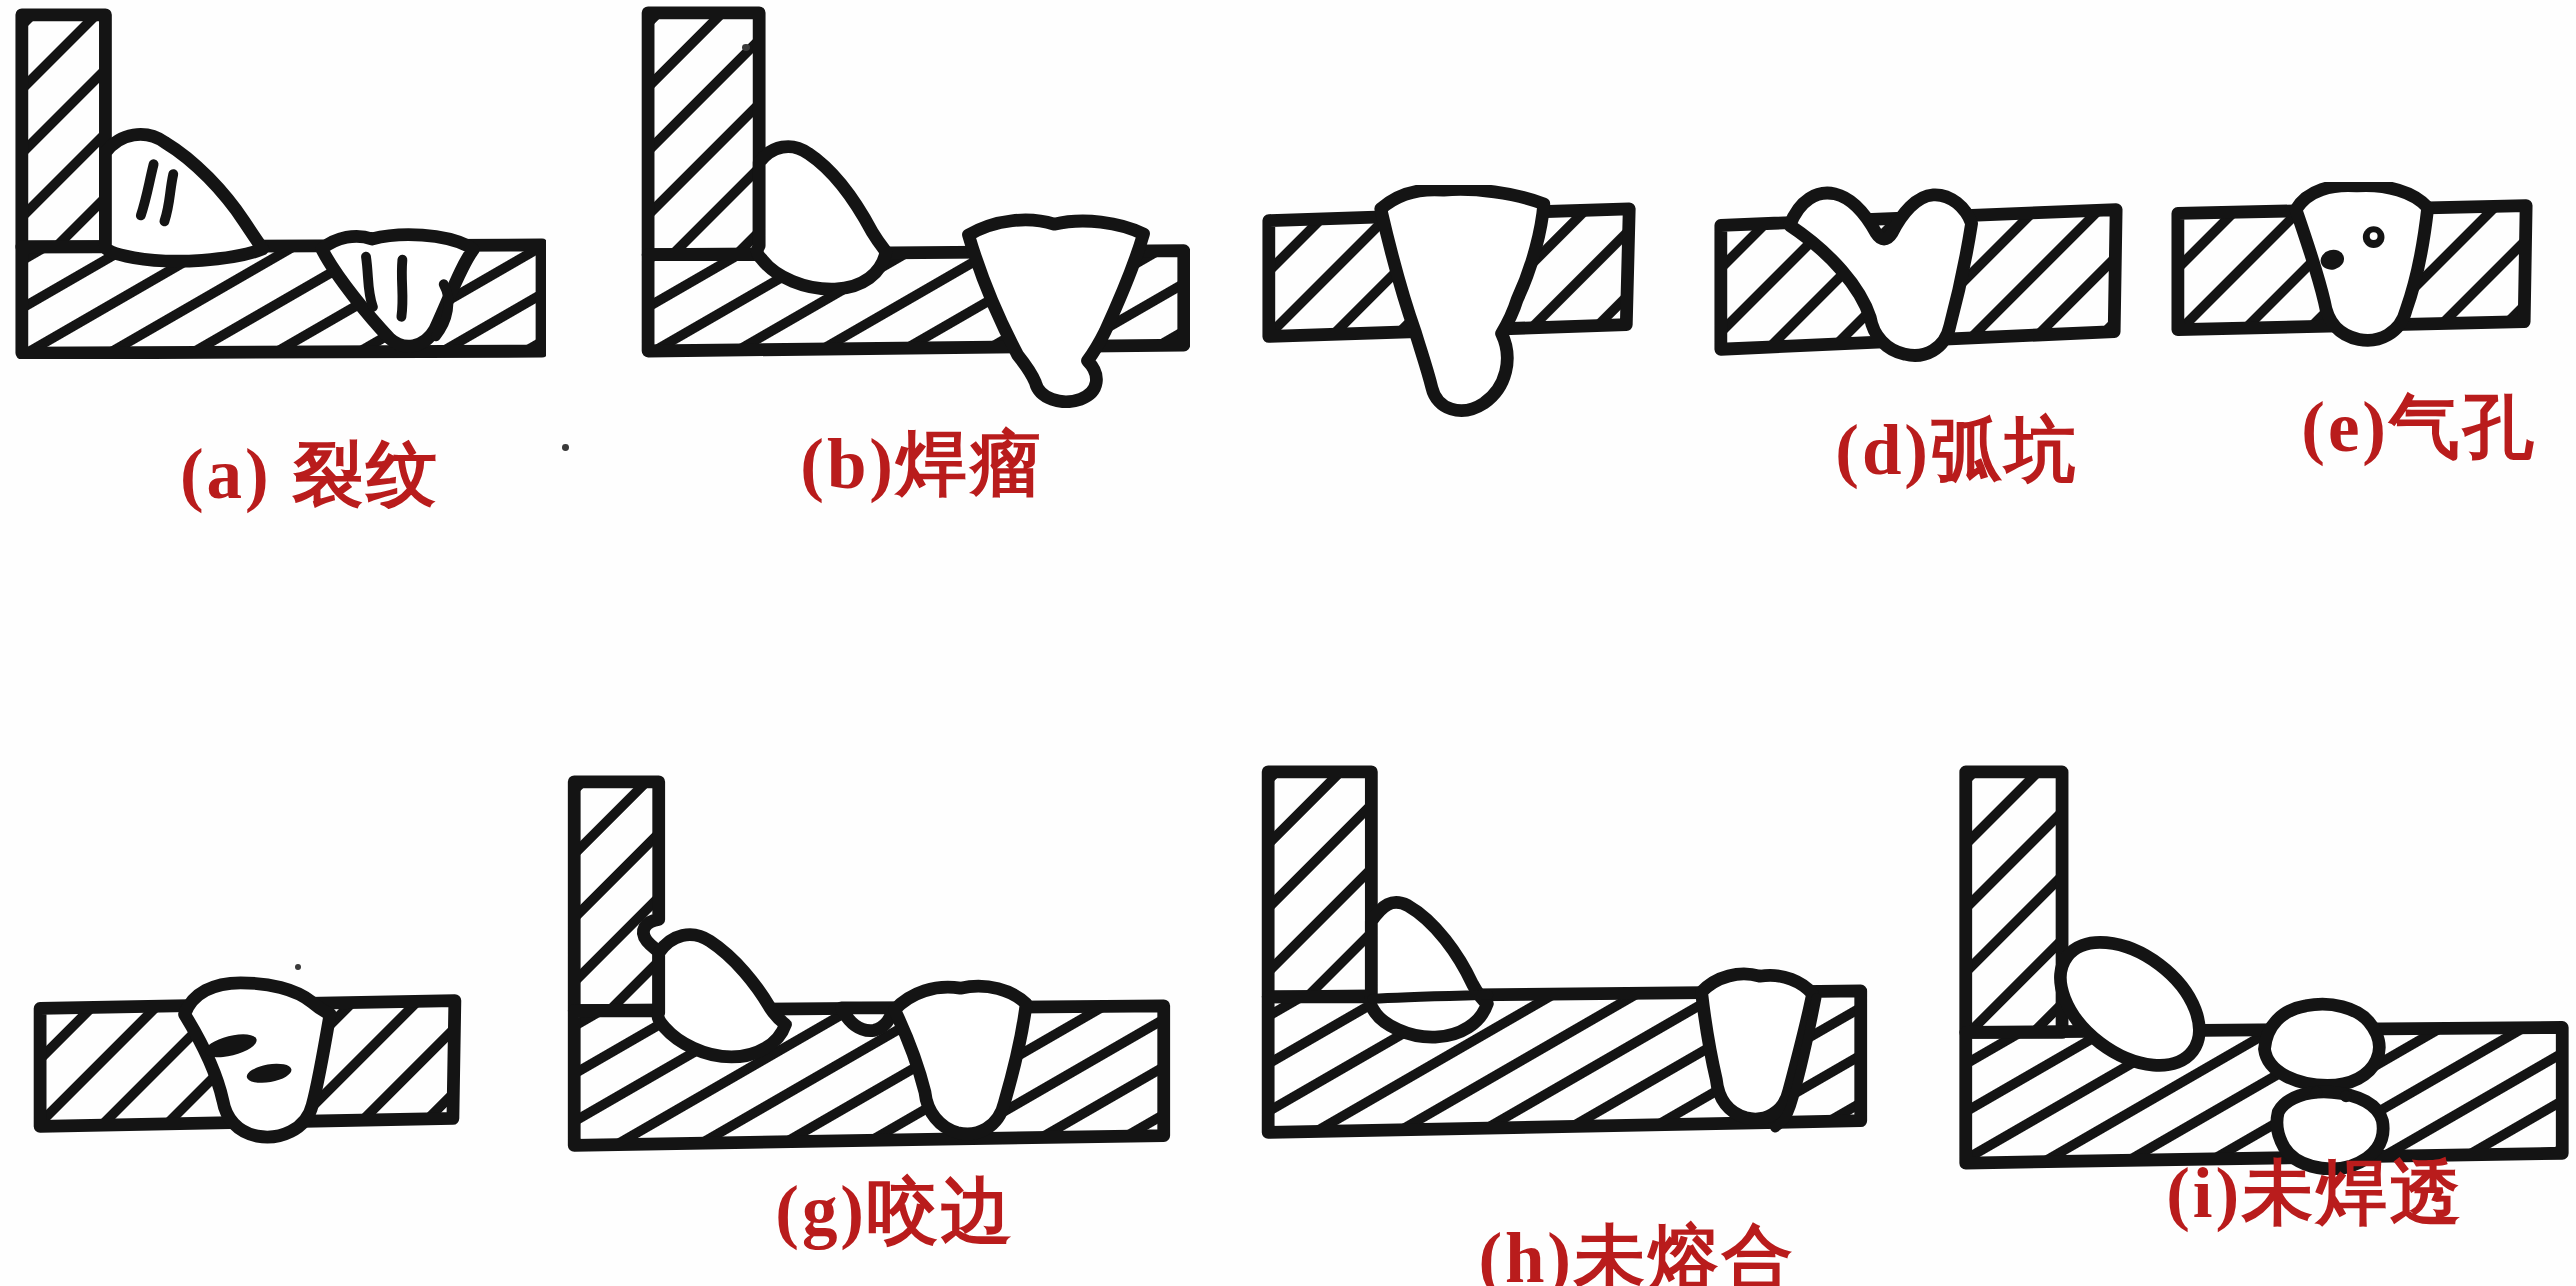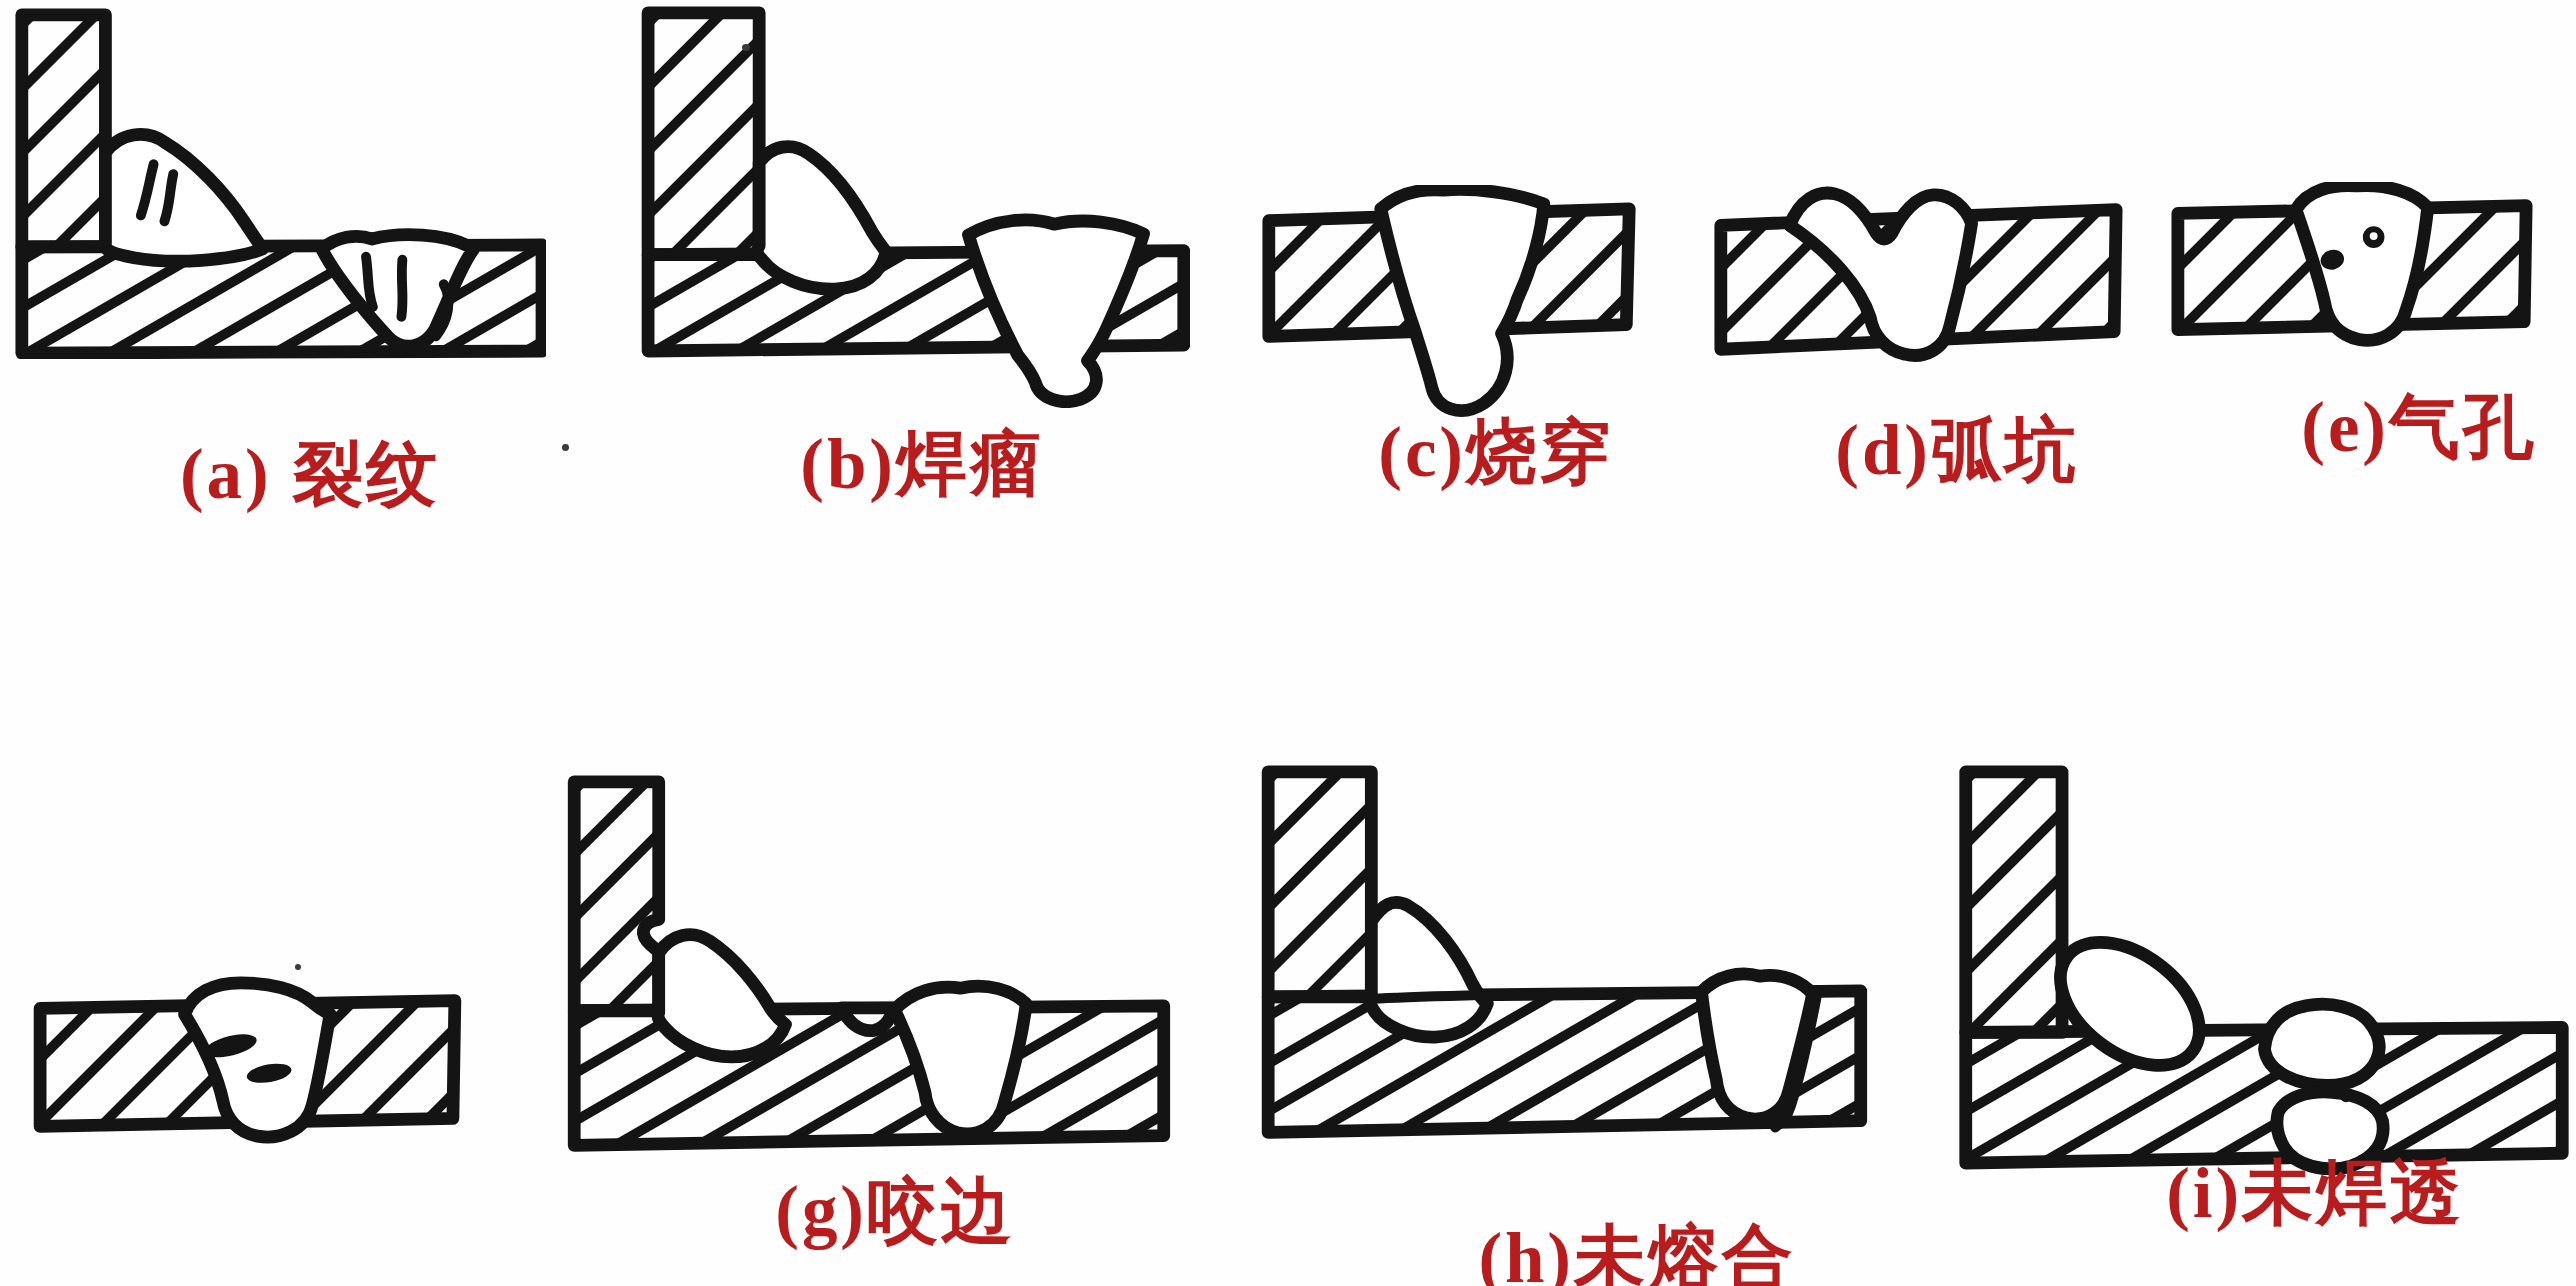--- a/index.html
+++ b/index.html
@@ -129,21 +129,20 @@
       <ellipse class="weld" cx="181" cy="246" rx="80" ry="50" transform="rotate(37 181 246)"></ellipse>
       <path class="weld" d="M318,292 C320,268 336,252 360,248 C386,243 412,250 424,264 C434,276 438,290 432,303 C425,319 406,329 382,329 C354,329 321,317 318,292 Z"></path>
       <path class="weld" d="M332,356 C340,341 362,334 387,336 C414,338 434,349 438,365 C442,386 430,403 406,411 C379,419 349,410 338,392 C331,380 329,368 332,356 Z"></path>
       <circle class="slag" cx="371" cy="336" r="6"></circle>
       <circle class="slag" cx="401" cy="340" r="6"></circle>
     </svg>
   </div>
 
   <div class="caption" style="left:310px;top:439px">(a) 裂纹</div>
   <div class="caption" style="left:922px;top:429px">(b)焊瘤</div>
-  <div class="caption" style="left:1496px;top:417px">(c)烧穿</div>
   <div class="caption" style="left:1957px;top:415px">(d)弧坑</div>
   <div class="caption" style="left:2419px;top:392px">(e)气孔</div>
   <div class="caption" style="left:895px;top:1176px">(g)咬边</div>
   <div class="caption" style="left:1637px;top:1223px">(h)未熔合</div>
   <div class="caption" style="left:2315px;top:1158px">(i)未焊透</div>
 
   <div class="speck" style="left:742px;top:44px;width:7.9px;height:6.9px"></div>
   <div class="speck" style="left:562px;top:444px;width:6.9px;height:6.9px"></div>
   <div class="speck" style="left:295px;top:964px;width:5.9px;height:5.9px"></div>
 

